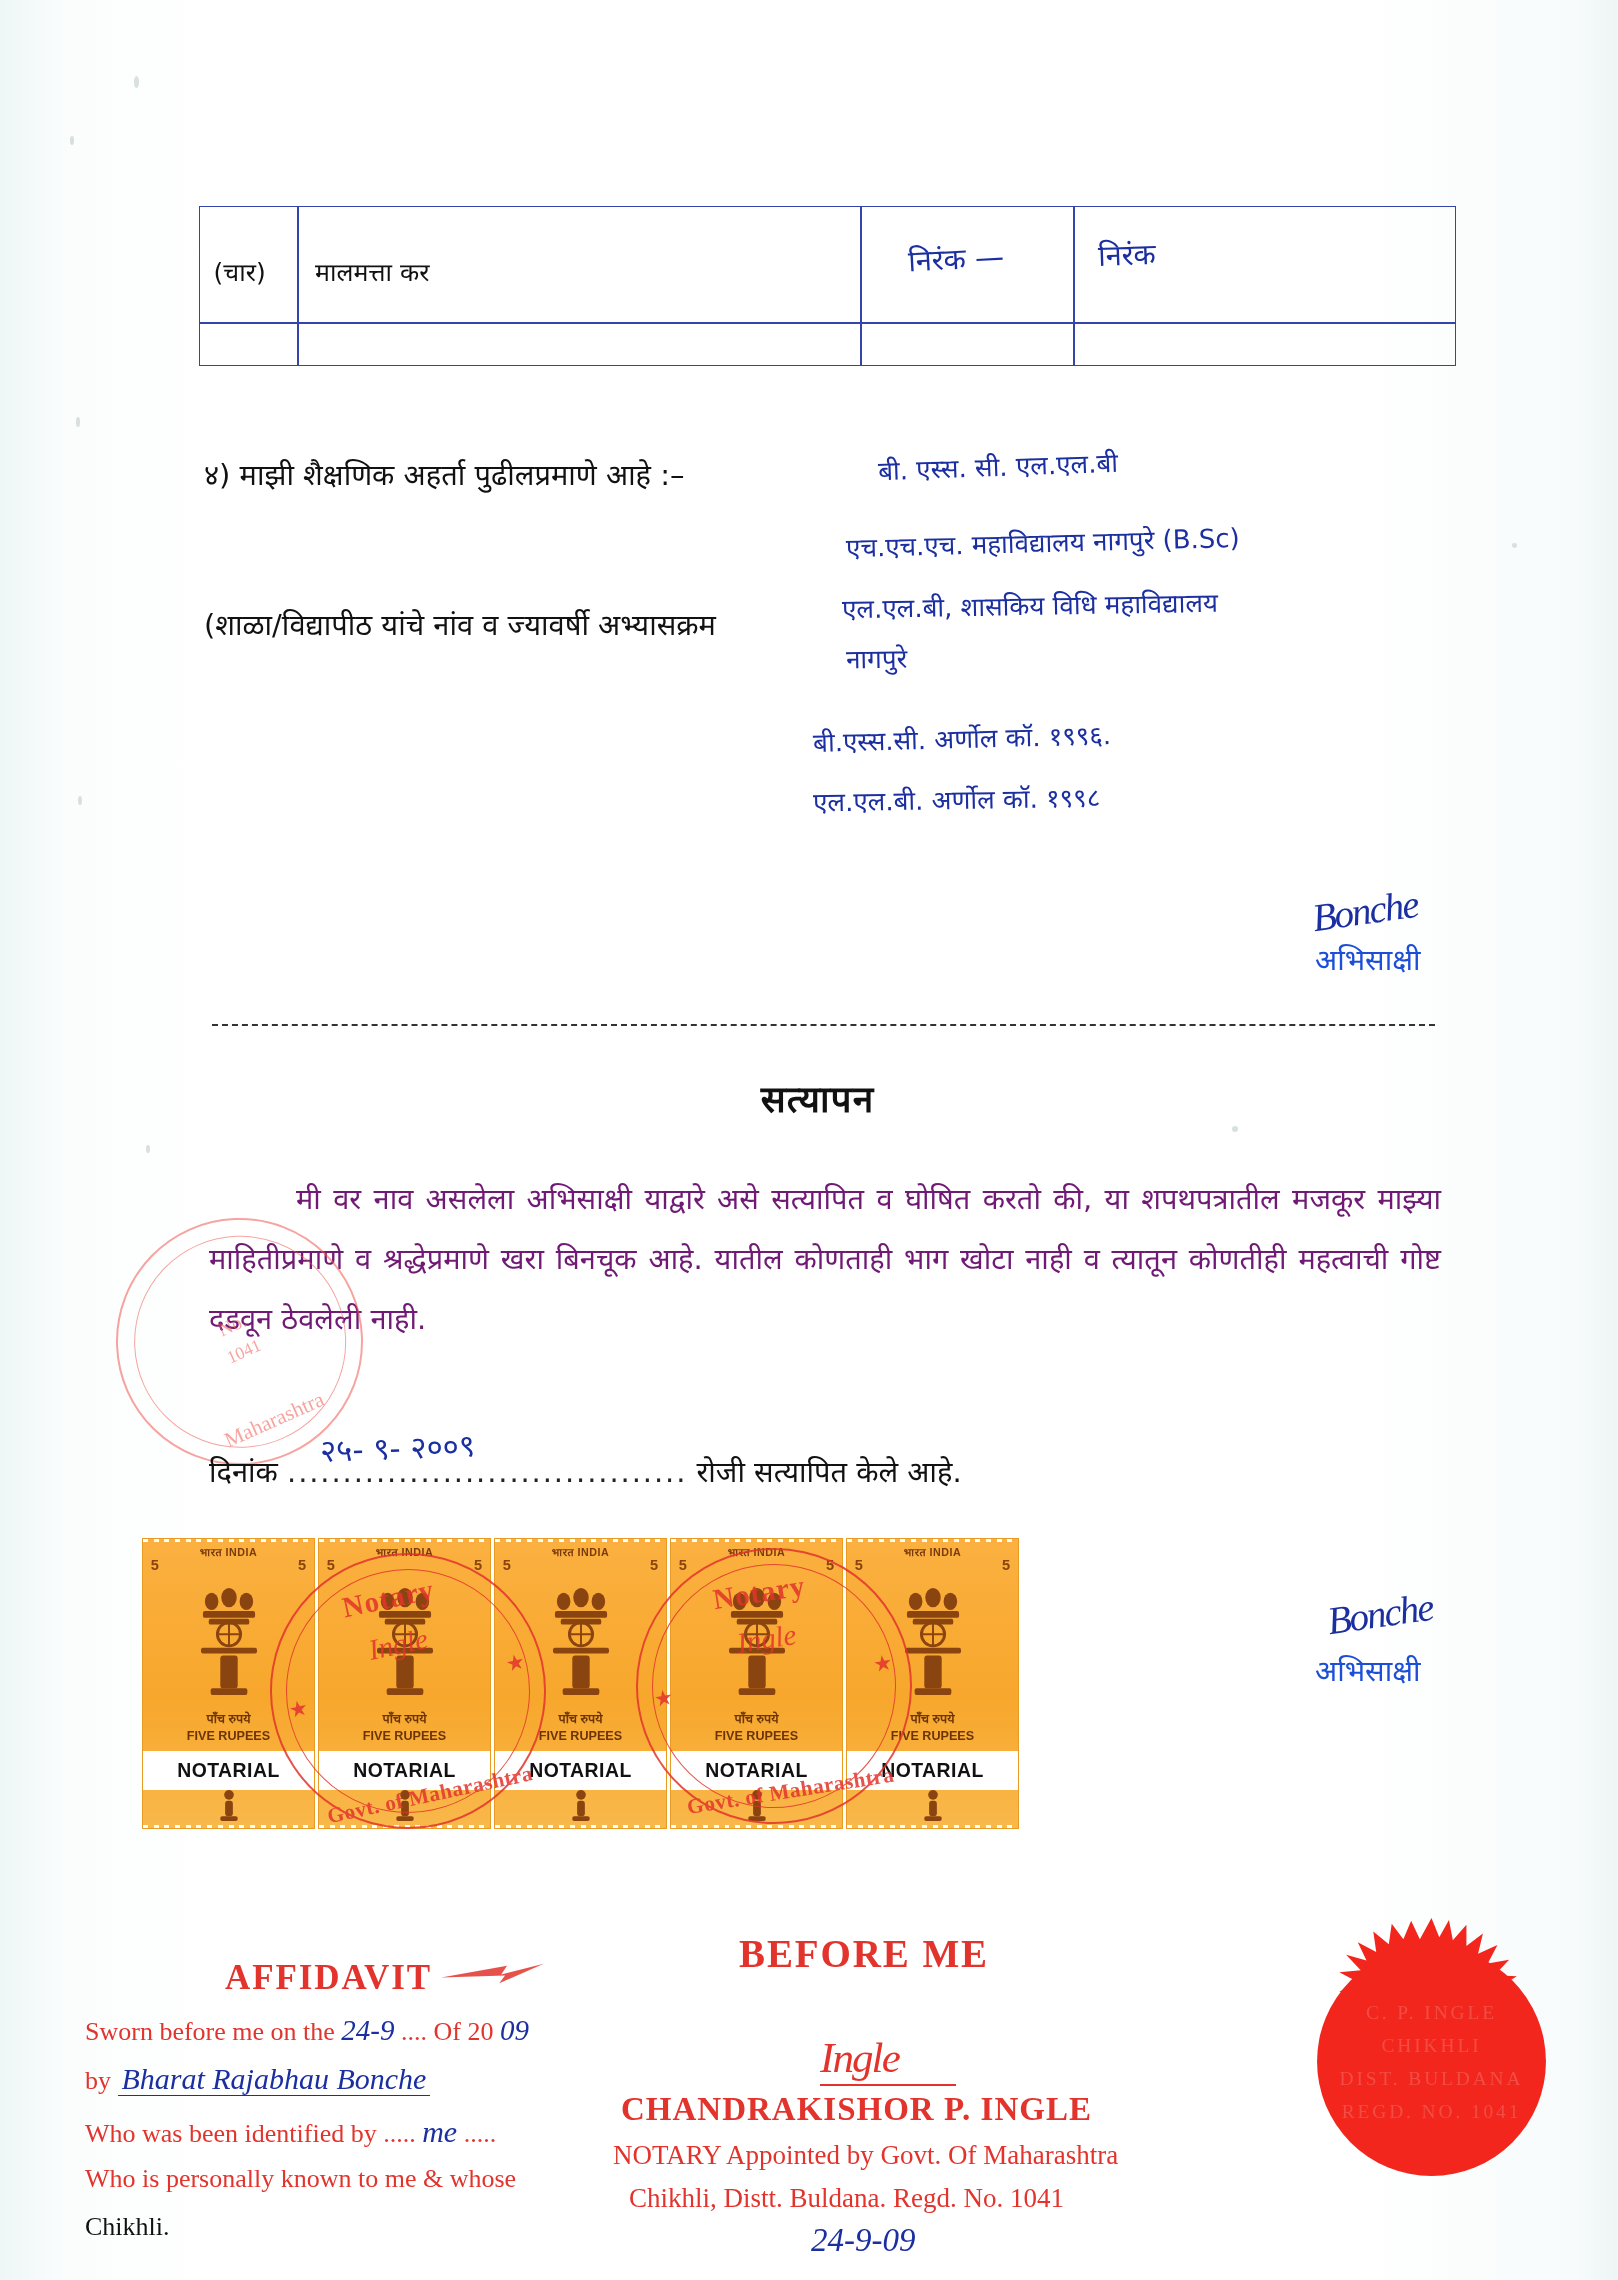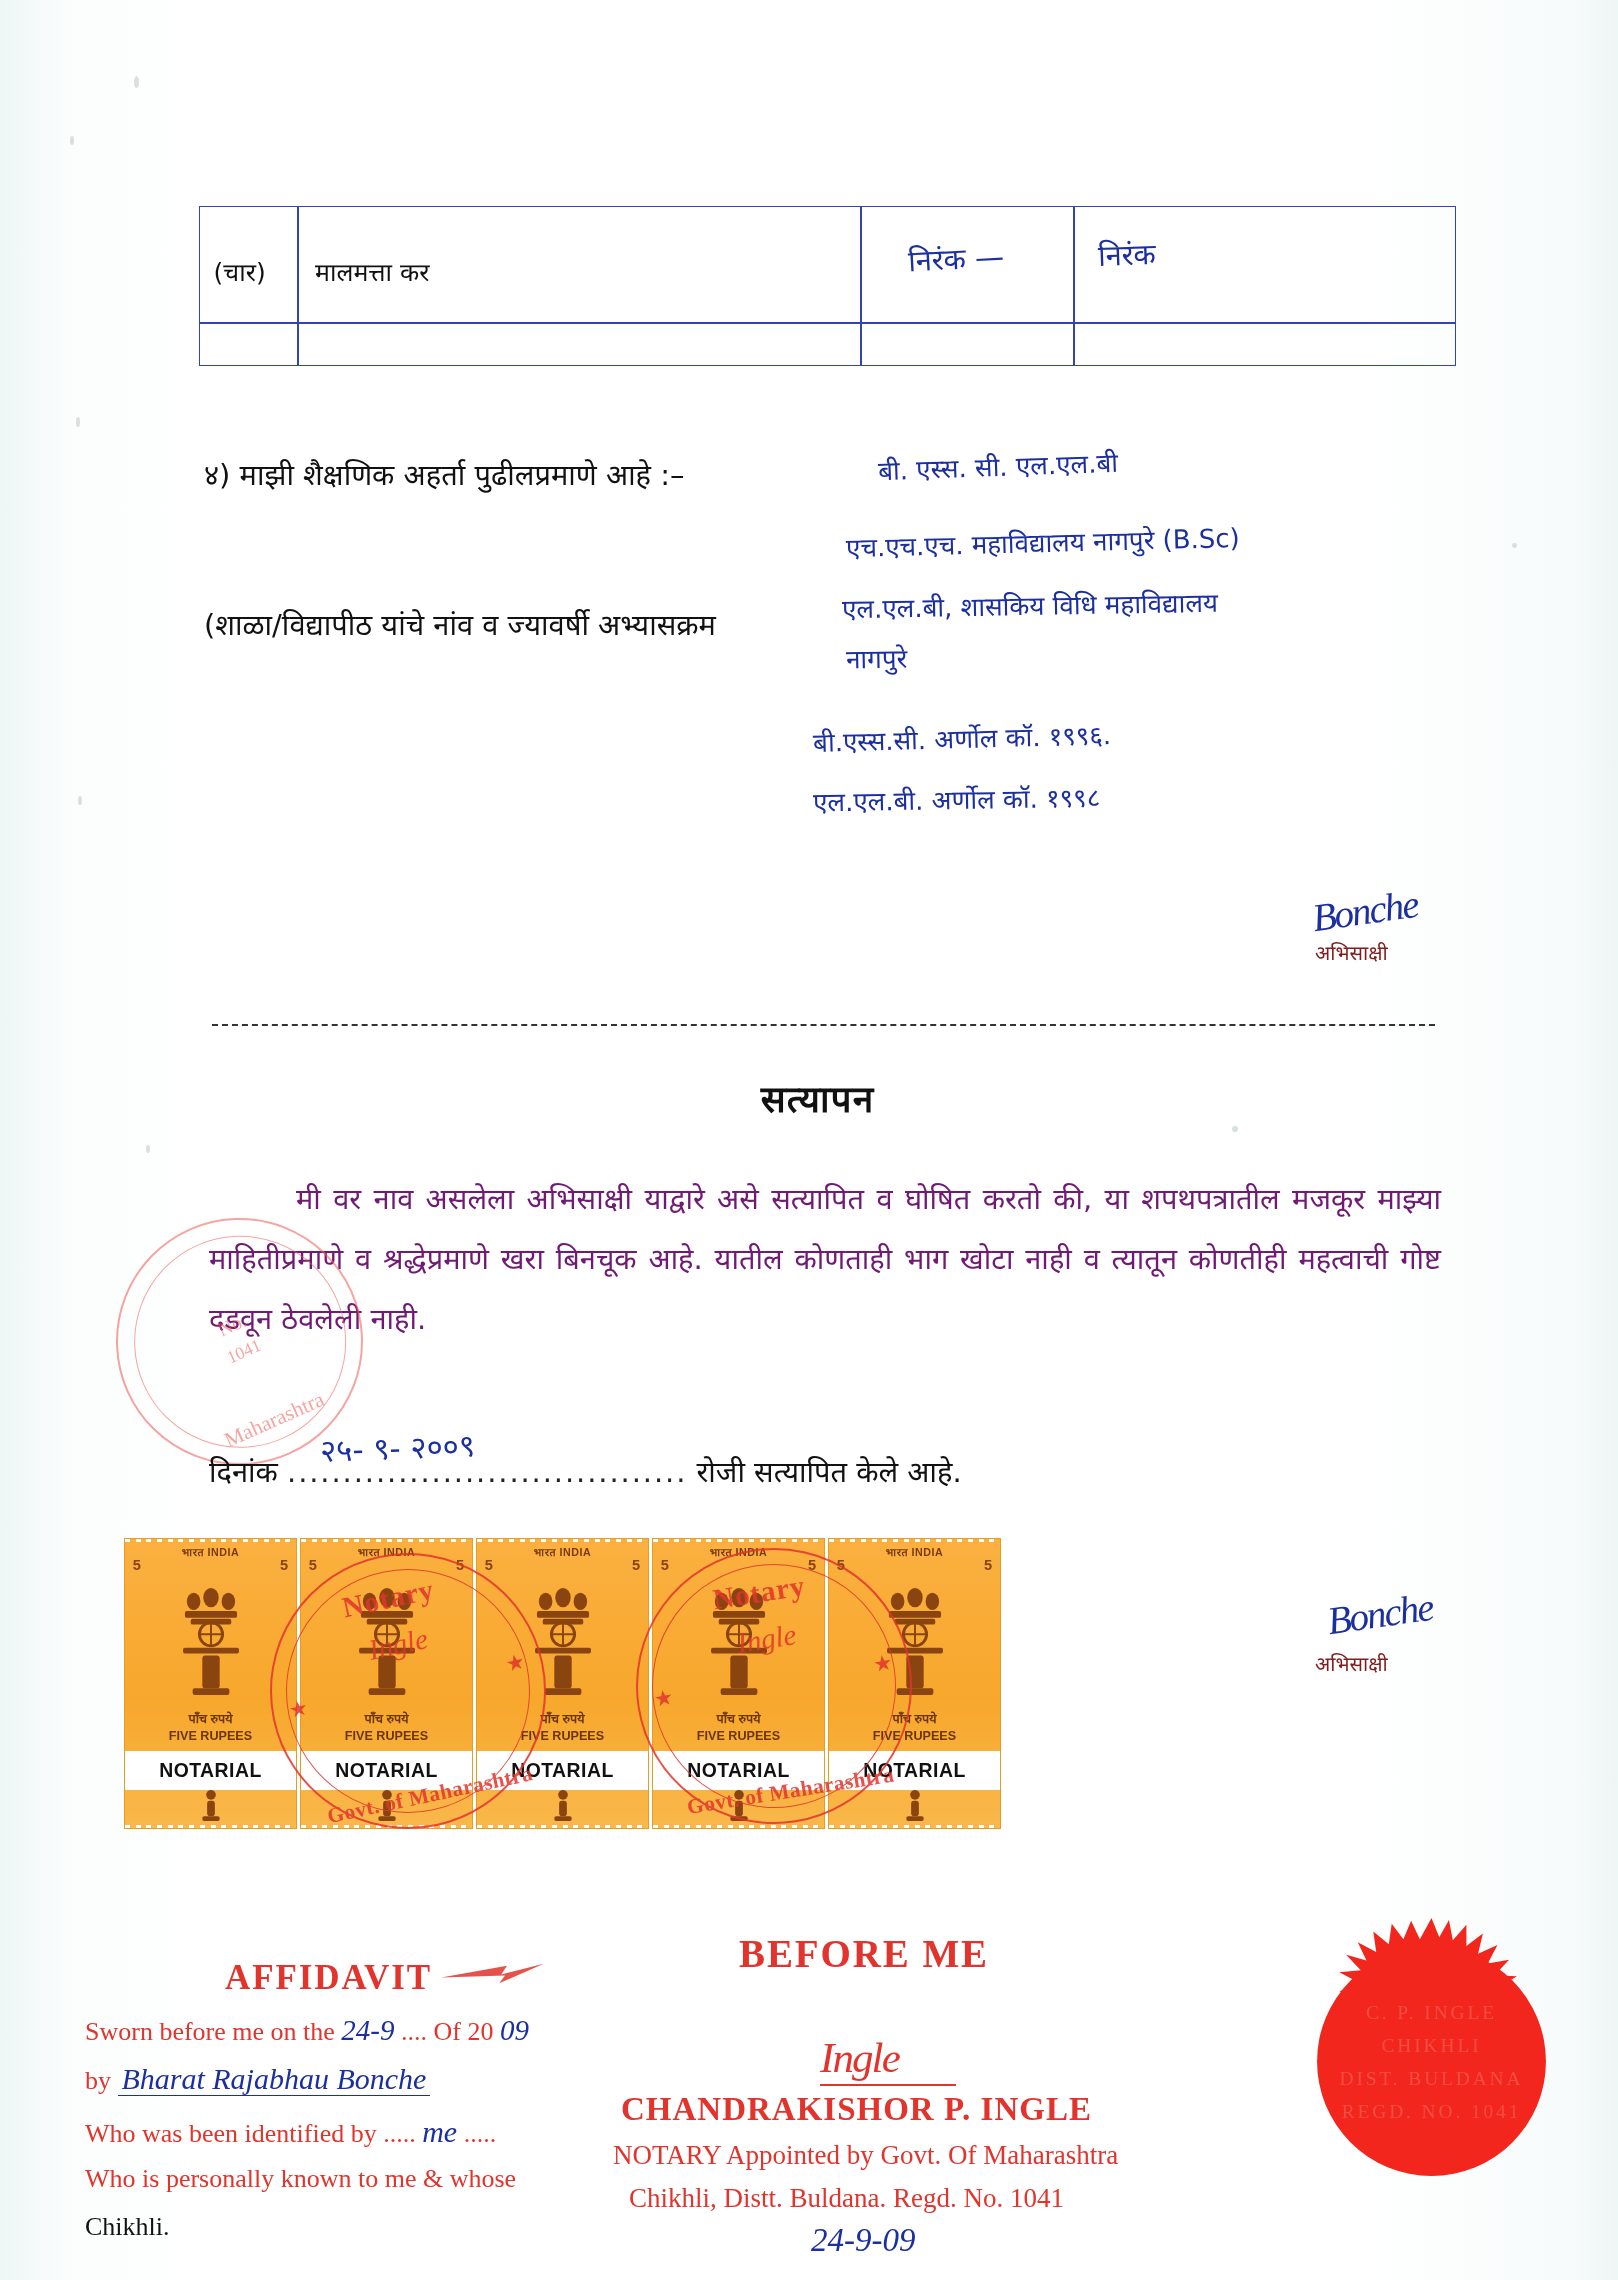--- a/index.html
+++ b/index.html
@@ -91,22 +91,22 @@
     font-style: italic;
     color: #1b2fa0;
     font-size: 39px;
     transform: rotate(-8deg);
     letter-spacing: -1.9px;
   }
 
   .label-abhisakshi {
     position: absolute;
     font-family: "DejaVu Sans", sans-serif;
-    font-size: 20px;
-    color: #7f1d1d;
+    font-size: 29px;
+    color: #1d4ed8;
   }
 
   .dashrule {
     position: absolute;
     left: 212px;
     top: 1024px;
     width: 1223px;
     border-top: 2.9px dashed #333;
   }
 
@@ -154,21 +154,21 @@
     top: 1426px;
     font-family: "DejaVu Sans", sans-serif;
     font-size: 31px;
     color: #1b2fa0;
     transform: rotate(-2deg);
   }
 
   
   .stamps {
     position: absolute;
-    left: 124px;
+    left: 142px;
     top: 1538px;
     width: 902px;
     height: 301px;
     display: flex;
     gap: 3px;
   }
   .stamp {
     position: relative;
     width: 173px;
     height: 291px;

